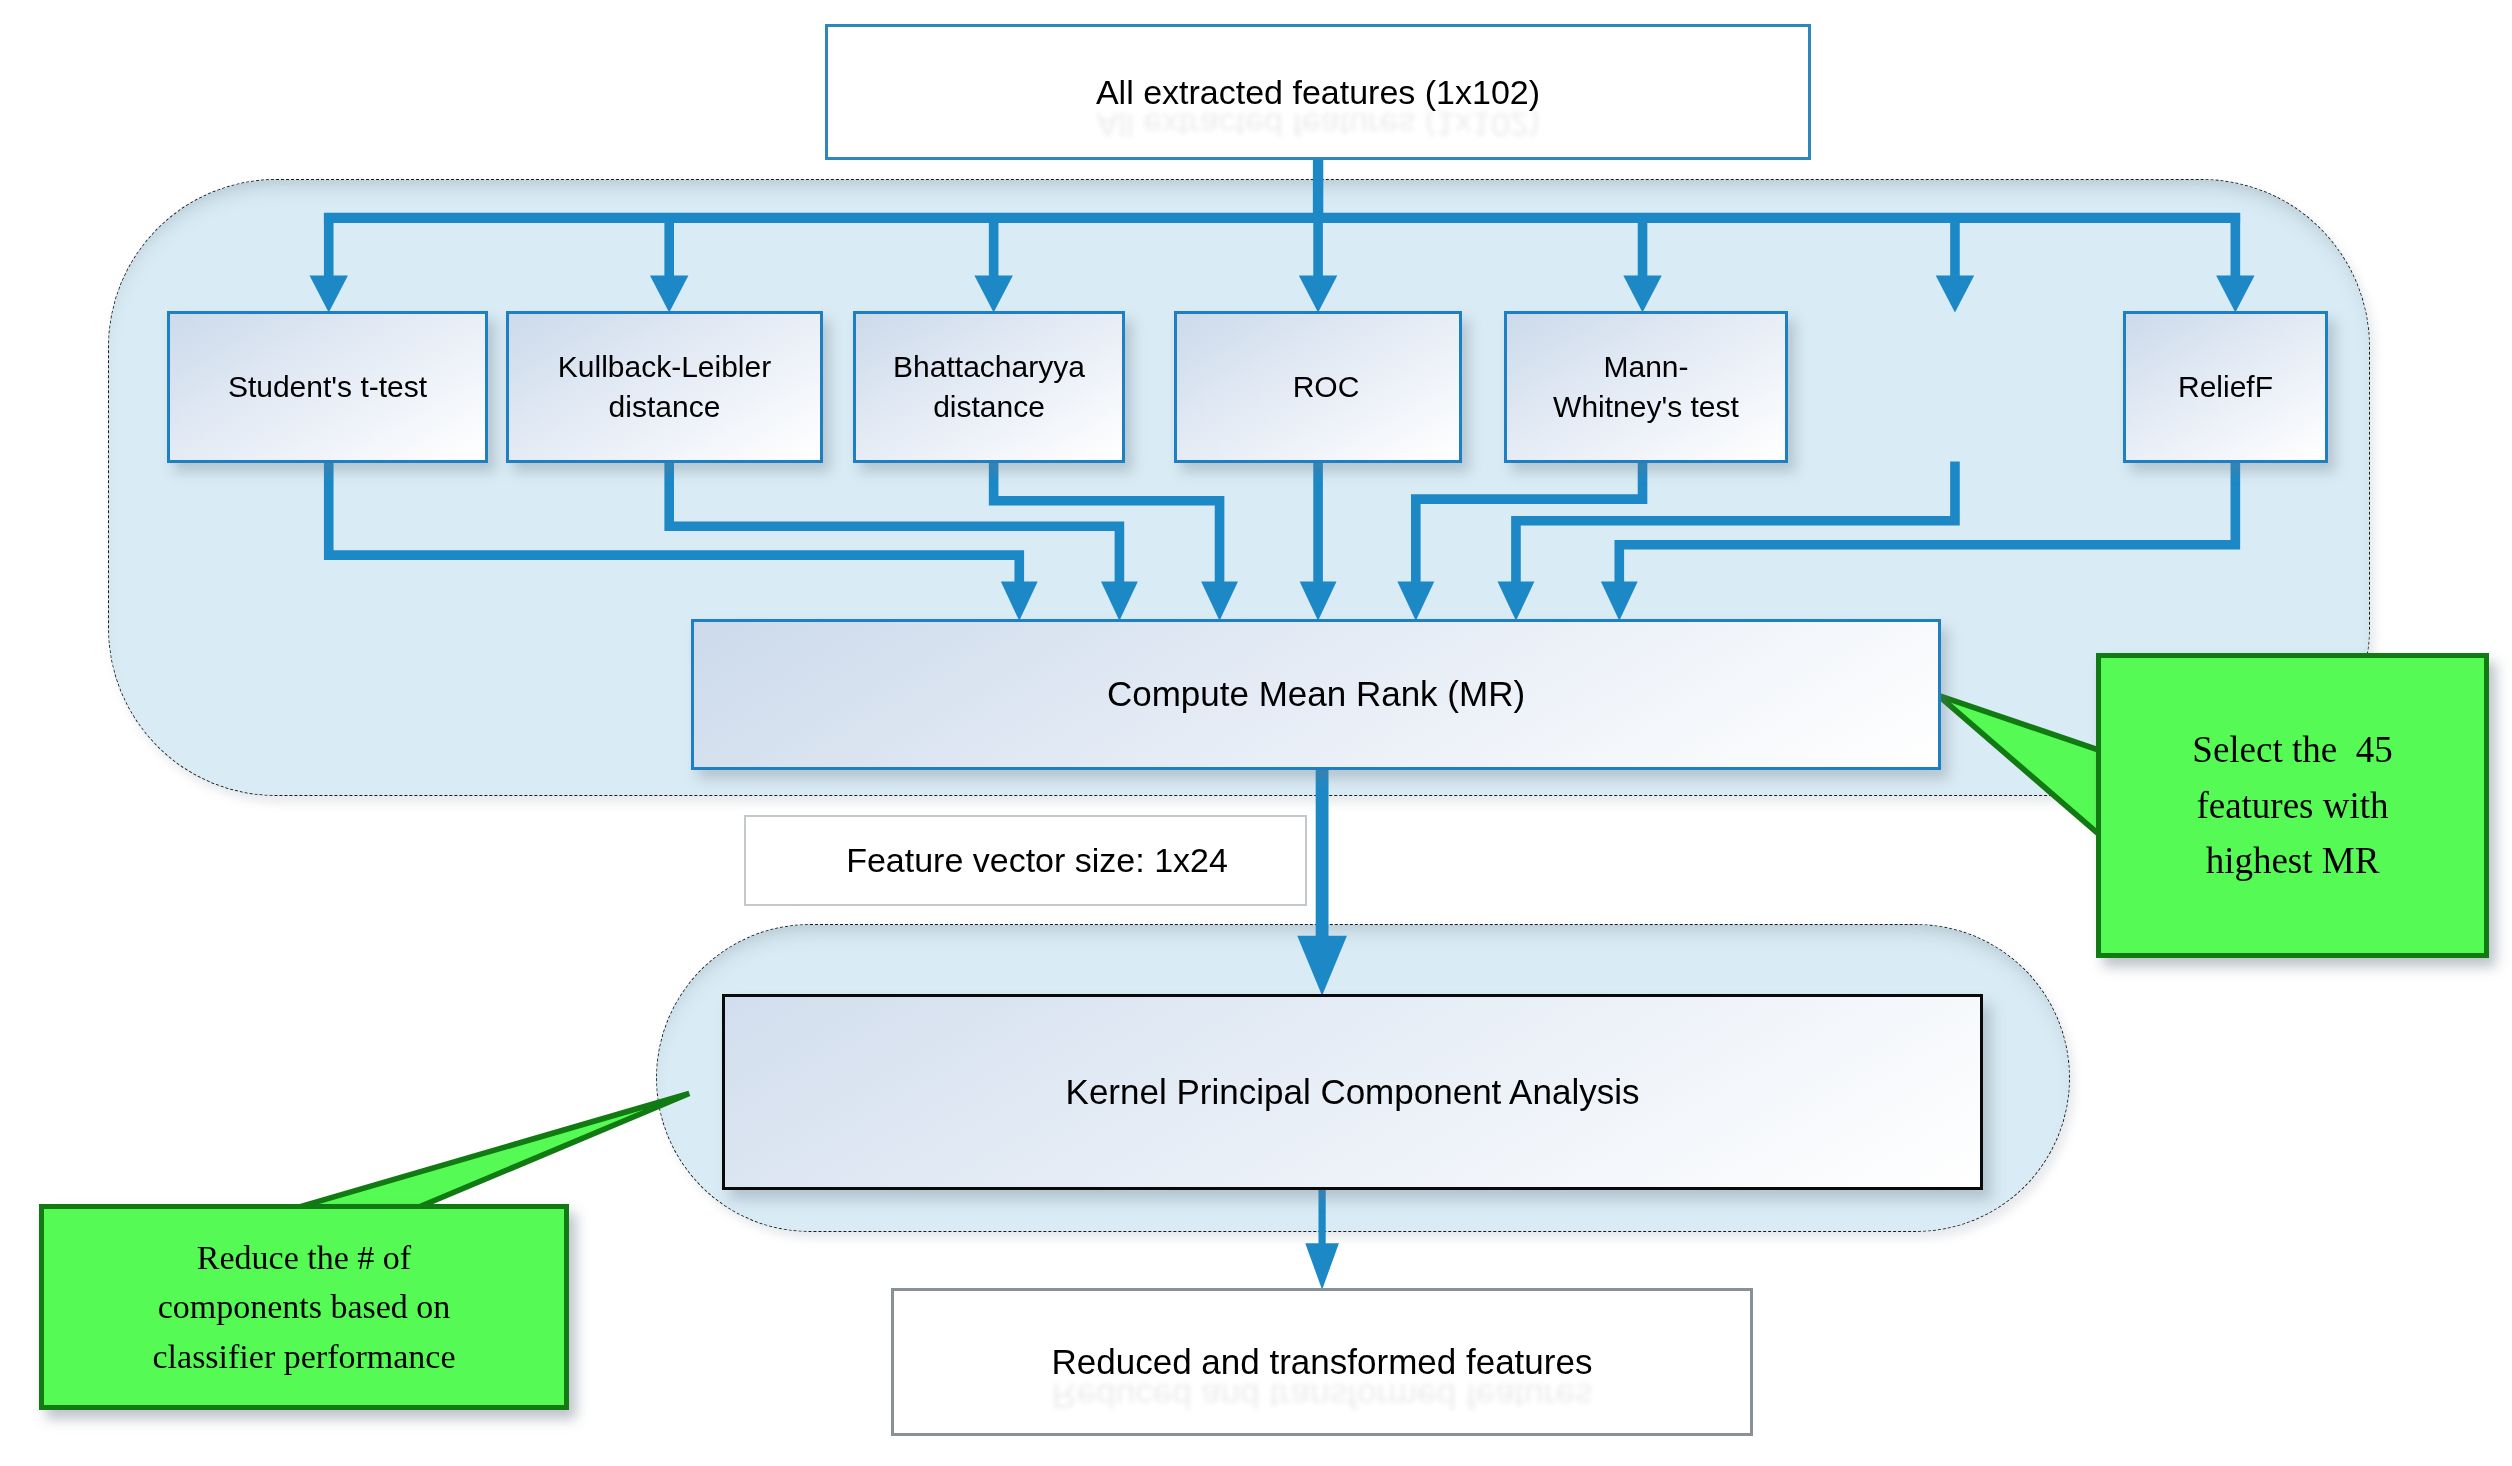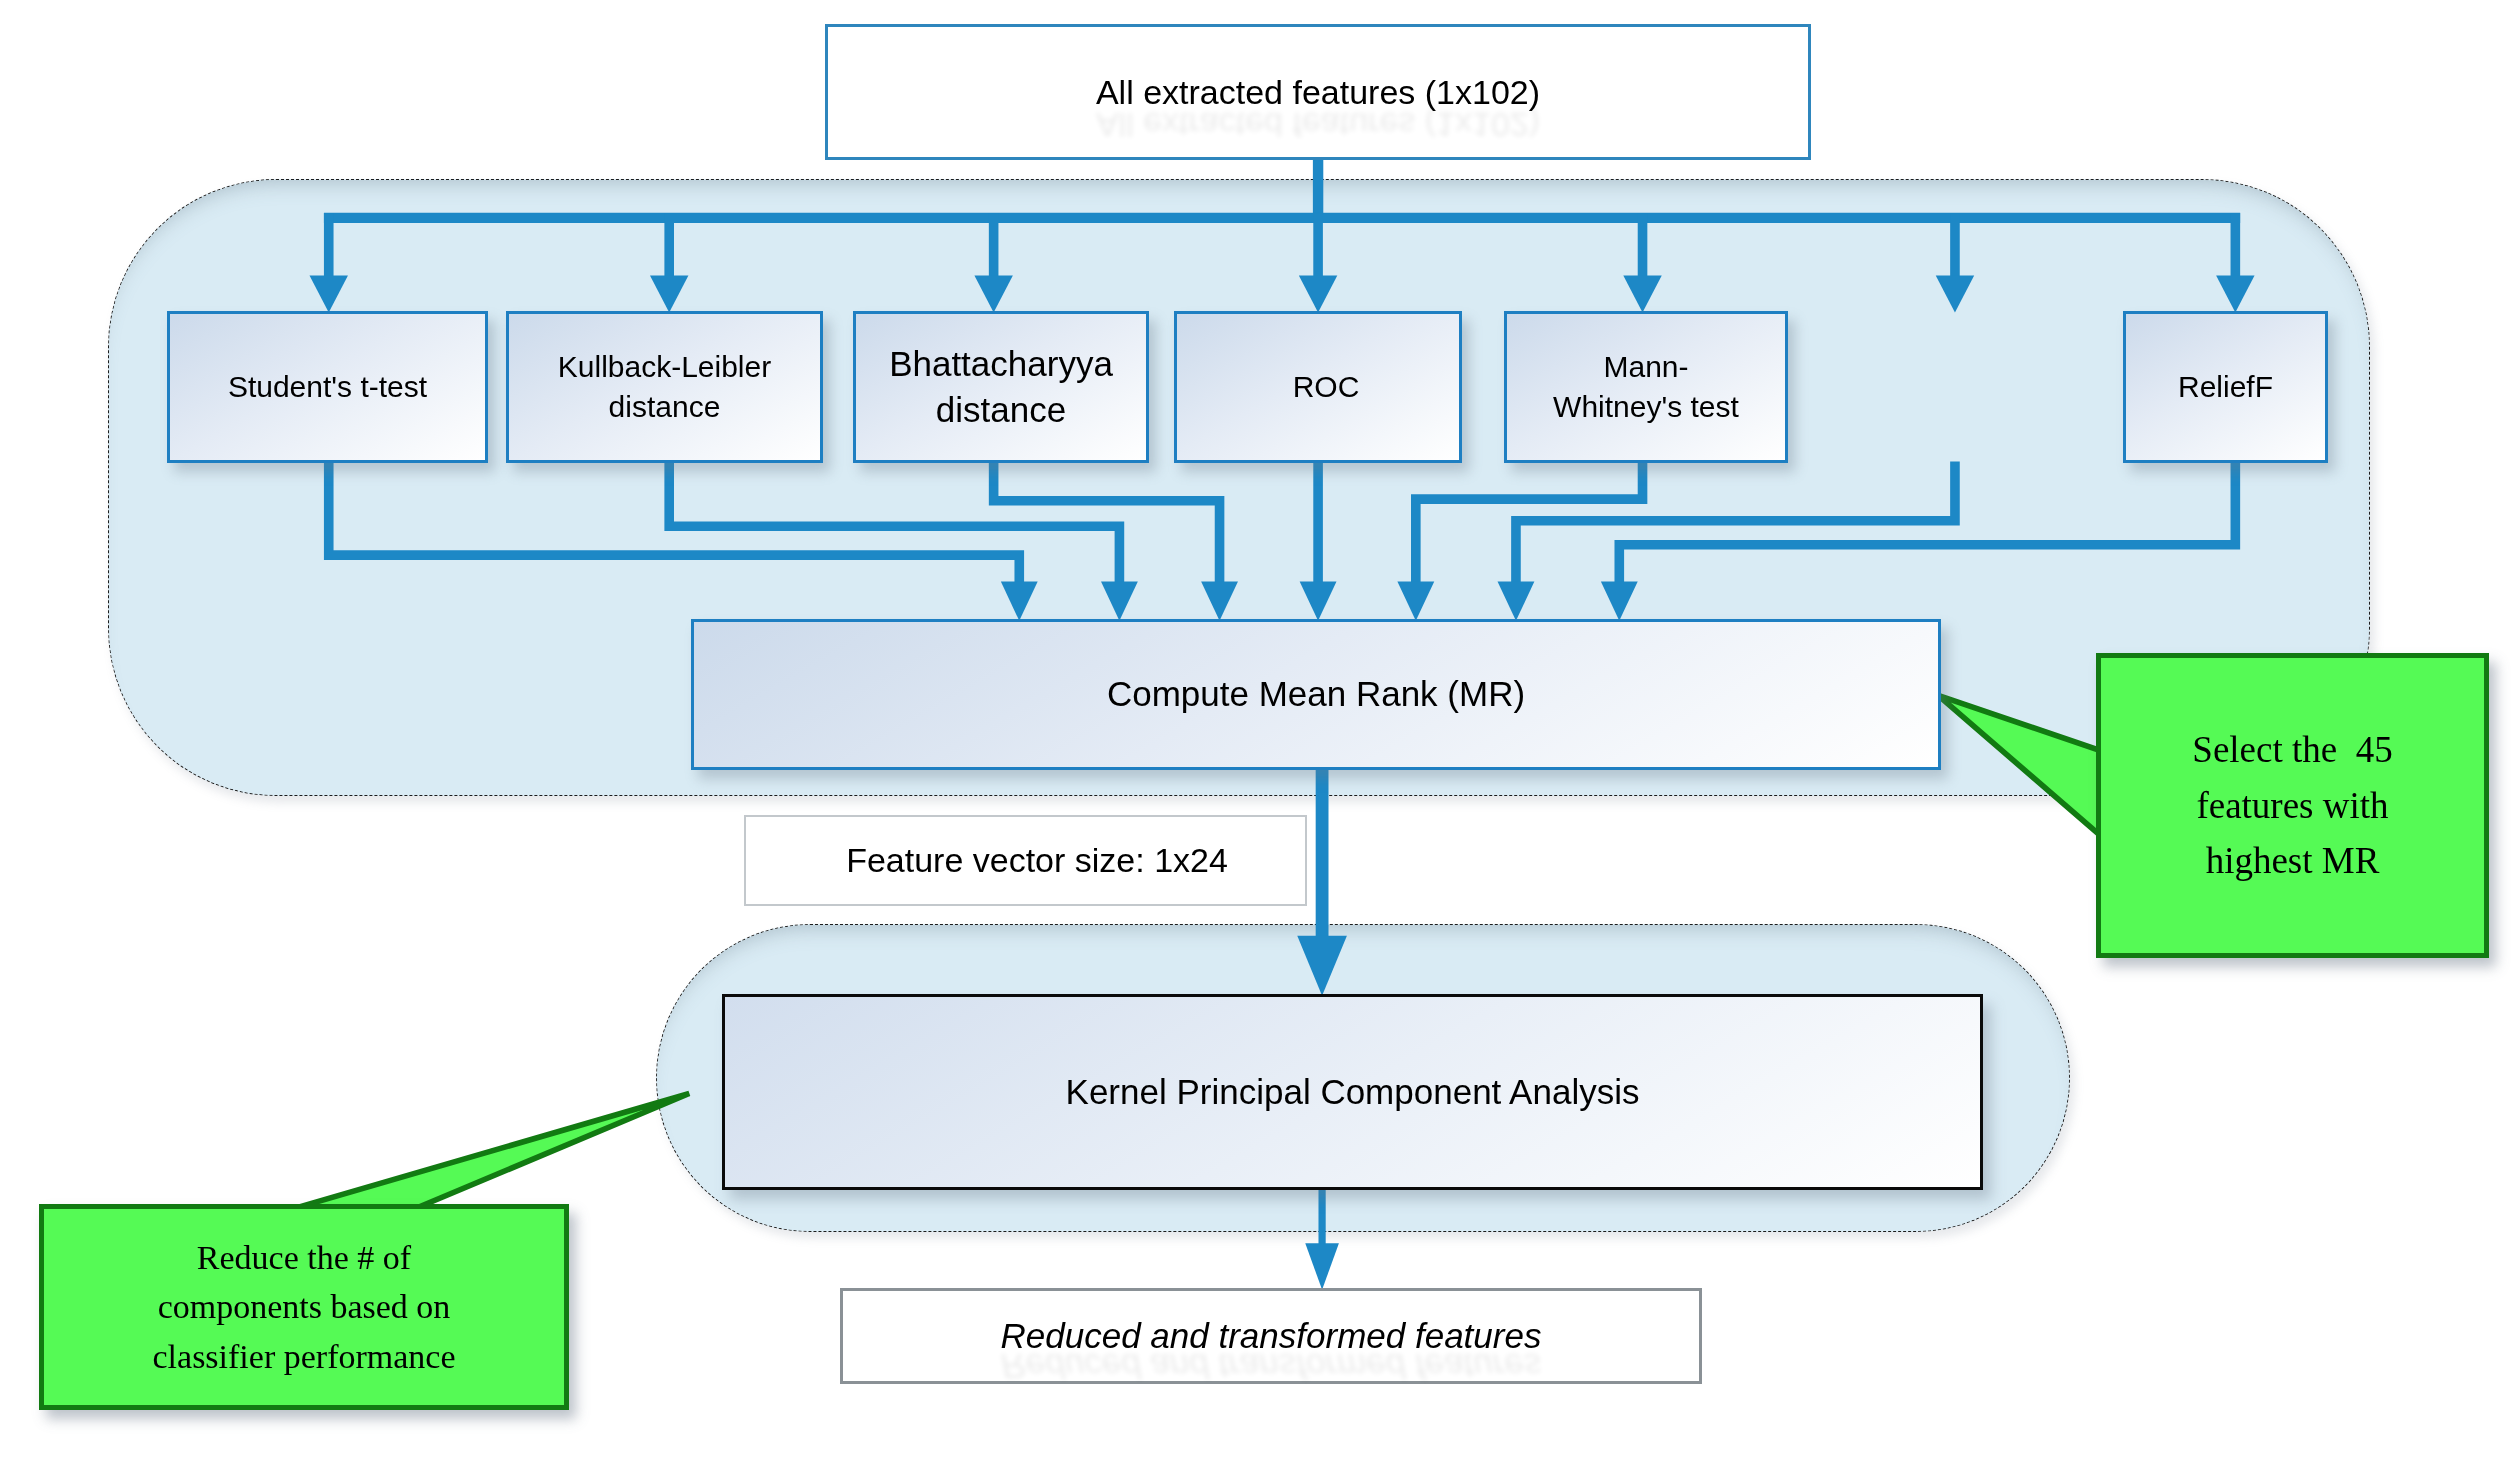--- a/index.html
+++ b/index.html
@@ -119,21 +119,21 @@
       <span class="refl" style="font-size:34px;">All extracted features (1x102)</span>
     </div>
 
     <div class="abs node blue-node" style="left:167px;top:311px;width:321px;height:152px;font-size:30px;">
       <span class="label">Student's t-test</span>
     </div>
     <div class="abs node blue-node" style="left:506px;top:311px;width:317px;height:152px;font-size:30px;">
       <span class="label">Kullback-Leibler
 distance</span>
     </div>
-    <div class="abs node blue-node" style="left:853px;top:311px;width:296px;height:152px;font-size:35px;">
+    <div class="abs node blue-node" style="left:853px;top:311px;width:272px;height:152px;font-size:30px;">
       <span class="label">Bhattacharyya
 distance</span>
     </div>
     <div class="abs node blue-node" style="left:1174px;top:311px;width:288px;height:152px;font-size:30px;padding-left:16px;">
       <span class="label">ROC</span>
     </div>
     <div class="abs node blue-node" style="left:1504px;top:311px;width:284px;height:152px;font-size:30px;">
       <span class="label">Mann-
 Whitney's test</span>
     </div>
@@ -146,21 +146,21 @@
     </div>
 
     <div class="abs node plain-node" style="left:744px;top:815px;width:563px;height:91px;border:2.4px solid #c3c8cc;font-size:34px;box-shadow:0 0 0 4px rgba(255,255,255,.8);padding-left:23px;">
       <span class="label">Feature vector size: 1x24</span>
     </div>
 
     <div class="abs node kpca-node" style="left:695px;top:994px;width:1261px;height:196px;font-size:35px;margin-left:27px;">
       <span class="label">Kernel Principal Component Analysis</span>
     </div>
 
-    <div class="abs node plain-node" style="left:840px;top:1288px;width:862px;height:96px;border:3.2px solid #8a9196;font-size:35px;font-style:italic;">
+    <div class="abs node plain-node" style="left:891px;top:1288px;width:862px;height:148px;border:3.2px solid #8a9196;font-size:35px;">
       <span class="label">Reduced and transformed features</span>
       <span class="refl" style="font-size:35px;">Reduced and transformed features</span>
     </div>
 
     <div class="abs node callout" style="left:2096px;top:653px;width:393px;height:305px;font-size:37px;line-height:1.5;">
       <span class="label">Select the  45
 features with
 highest MR</span>
     </div>
     <div class="abs node callout" style="left:39px;top:1204px;width:530px;height:206px;font-size:34px;line-height:1.45;">

